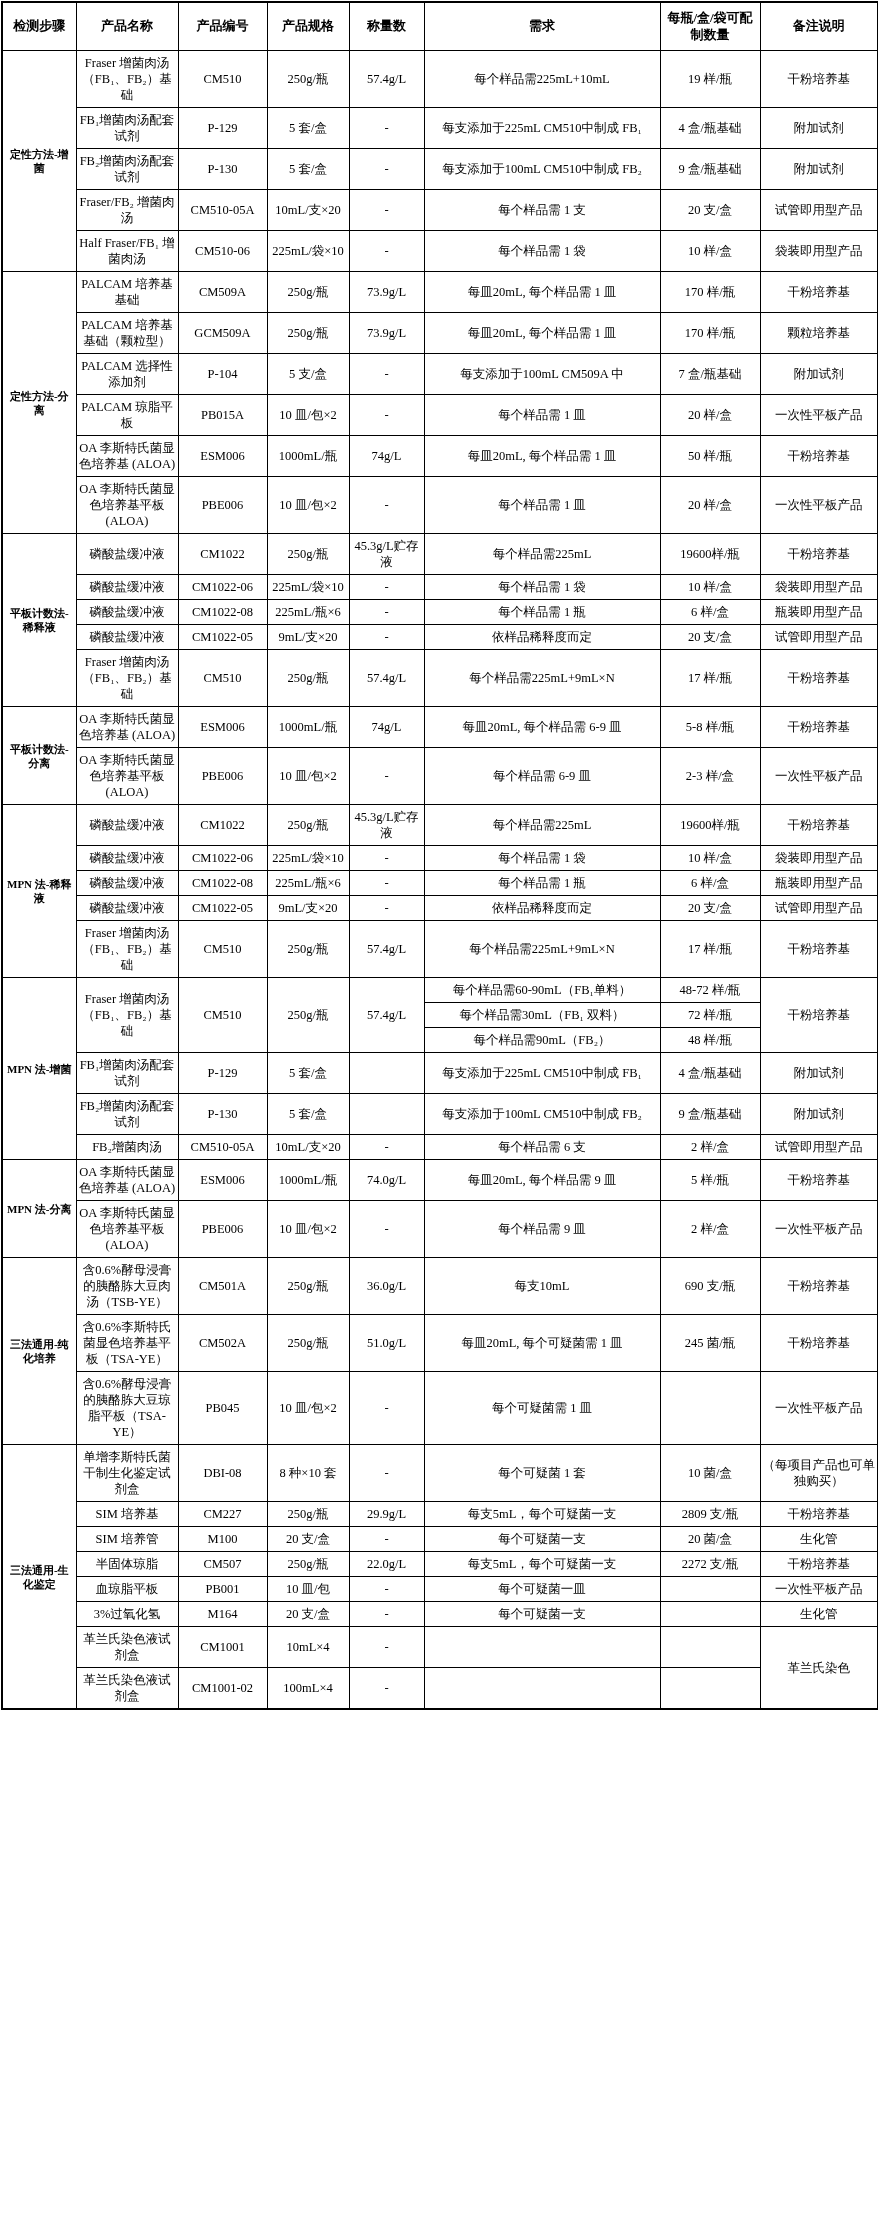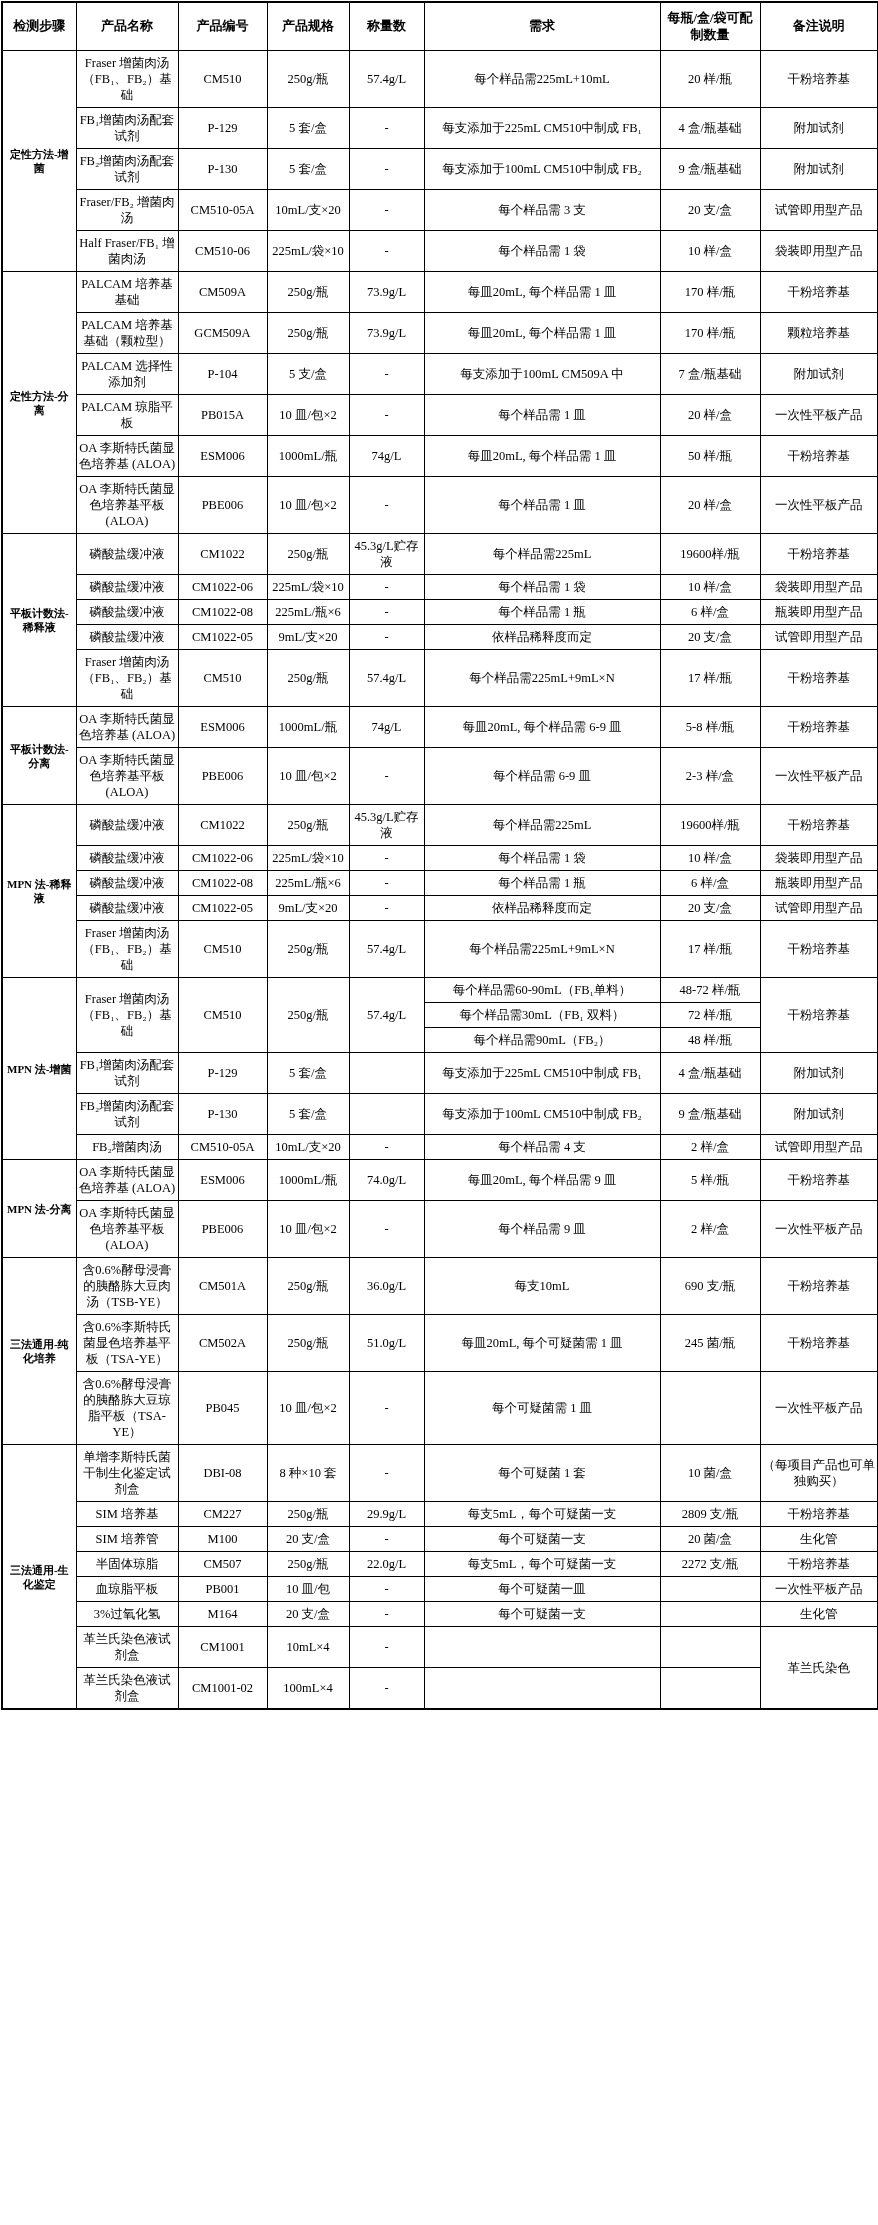--- a/index.html
+++ b/index.html
@@ -47,21 +47,21 @@
       </tr>
     </thead>
     <tbody>
         <tr>
           <td class="step" rowspan="5">定性方法-增菌</td>
           <td>Fraser 增菌肉汤（FB₁、FB₂）基础</td>
           <td>CM510</td>
           <td>250g/瓶</td>
           <td>57.4g/L</td>
           <td>每个样品需225mL+10mL</td>
-          <td>20 样/瓶</td>
+          <td>19 样/瓶</td>
           <td>干粉培养基</td>
         </tr>
         <tr>
           <td>FB₁增菌肉汤配套试剂</td>
           <td>P-129</td>
           <td>5 套/盒</td>
           <td>-</td>
           <td>每支添加于225mL CM510中制成 FB₁</td>
           <td>4 盒/瓶基础</td>
           <td>附加试剂</td>
@@ -73,21 +73,21 @@
           <td>-</td>
           <td>每支添加于100mL CM510中制成 FB₂</td>
           <td>9 盒/瓶基础</td>
           <td>附加试剂</td>
         </tr>
         <tr>
           <td>Fraser/FB₂ 增菌肉汤</td>
           <td>CM510-05A</td>
           <td>10mL/支×20</td>
           <td>-</td>
-          <td>每个样品需 3 支</td>
+          <td>每个样品需 1 支</td>
           <td>20 支/盒</td>
           <td>试管即用型产品</td>
         </tr>
         <tr>
           <td>Half Fraser/FB₁ 增菌肉汤</td>
           <td>CM510-06</td>
           <td>225mL/袋×10</td>
           <td>-</td>
           <td>每个样品需 1 袋</td>
           <td>10 样/盒</td>
@@ -293,21 +293,21 @@
           <td></td>
           <td>每支添加于100mL CM510中制成 FB₂</td>
           <td>9 盒/瓶基础</td>
           <td>附加试剂</td>
         </tr>
         <tr>
           <td>FB₂增菌肉汤</td>
           <td>CM510-05A</td>
           <td>10mL/支×20</td>
           <td>-</td>
-          <td>每个样品需 4 支</td>
+          <td>每个样品需 6 支</td>
           <td>2 样/盒</td>
           <td>试管即用型产品</td>
         </tr>
         <tr>
           <td class="step" rowspan="2">MPN 法-分离</td>
           <td>OA 李斯特氏菌显色培养基 (ALOA)</td>
           <td>ESM006</td>
           <td>1000mL/瓶</td>
           <td>74.0g/L</td>
           <td>每皿20mL, 每个样品需 9 皿</td>

